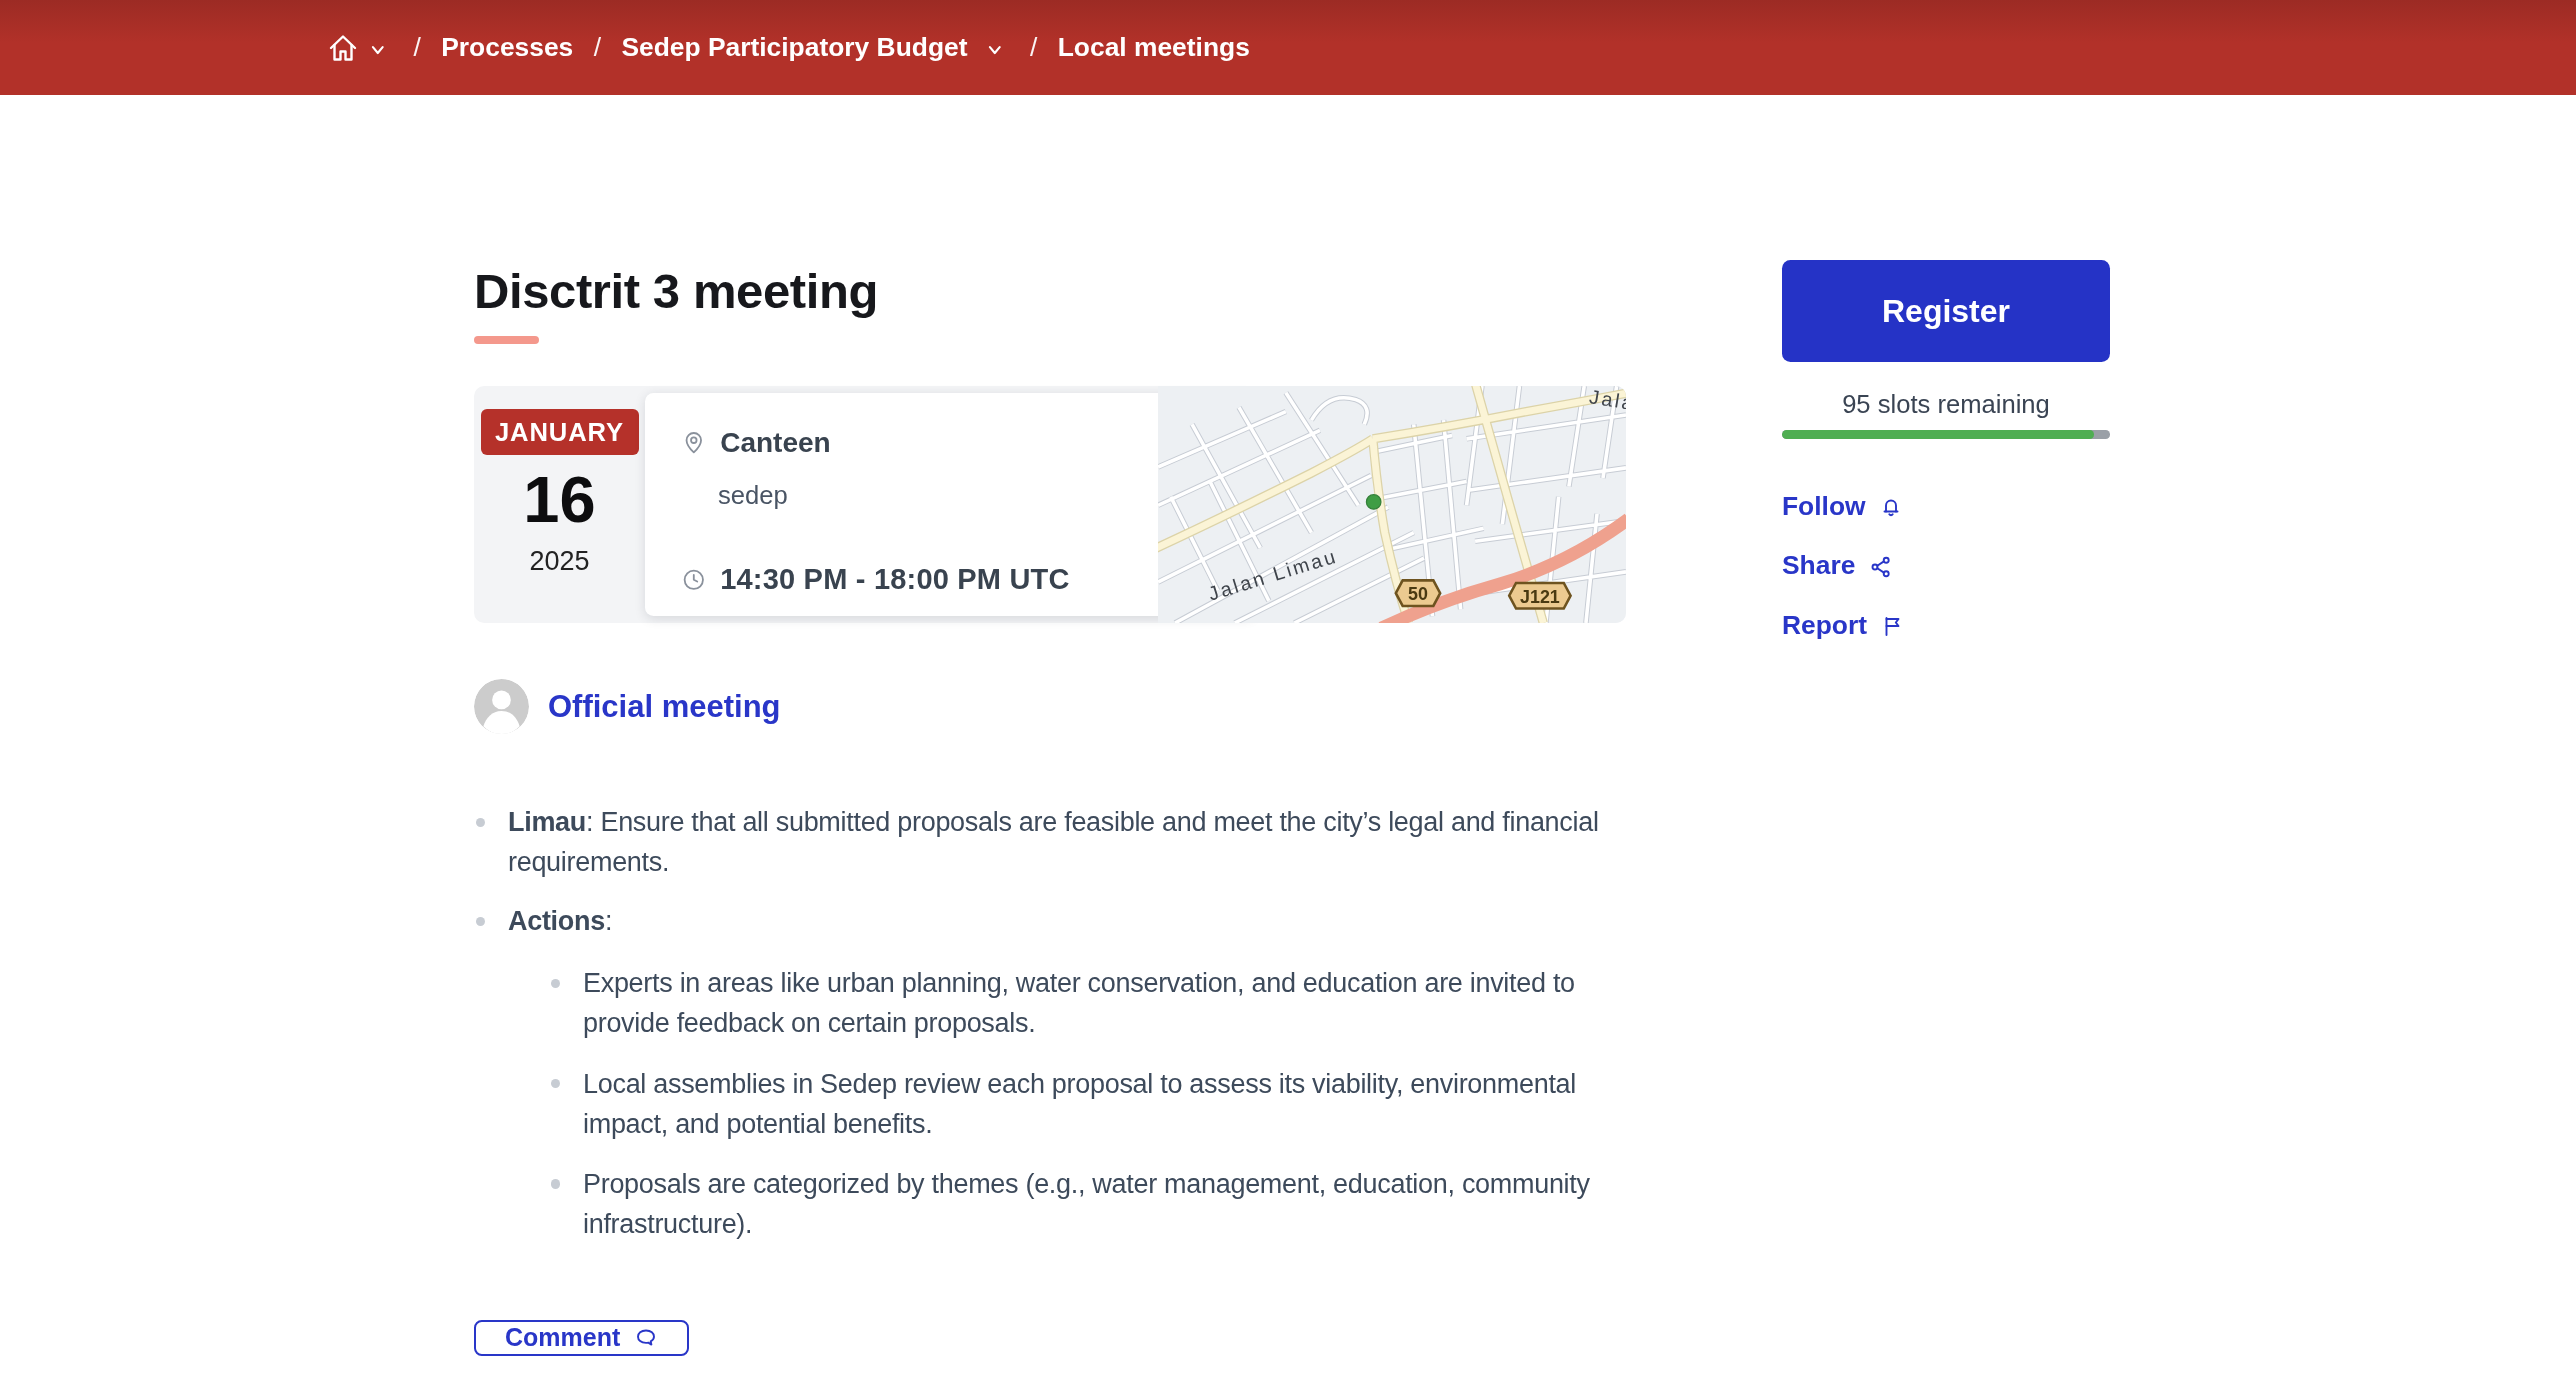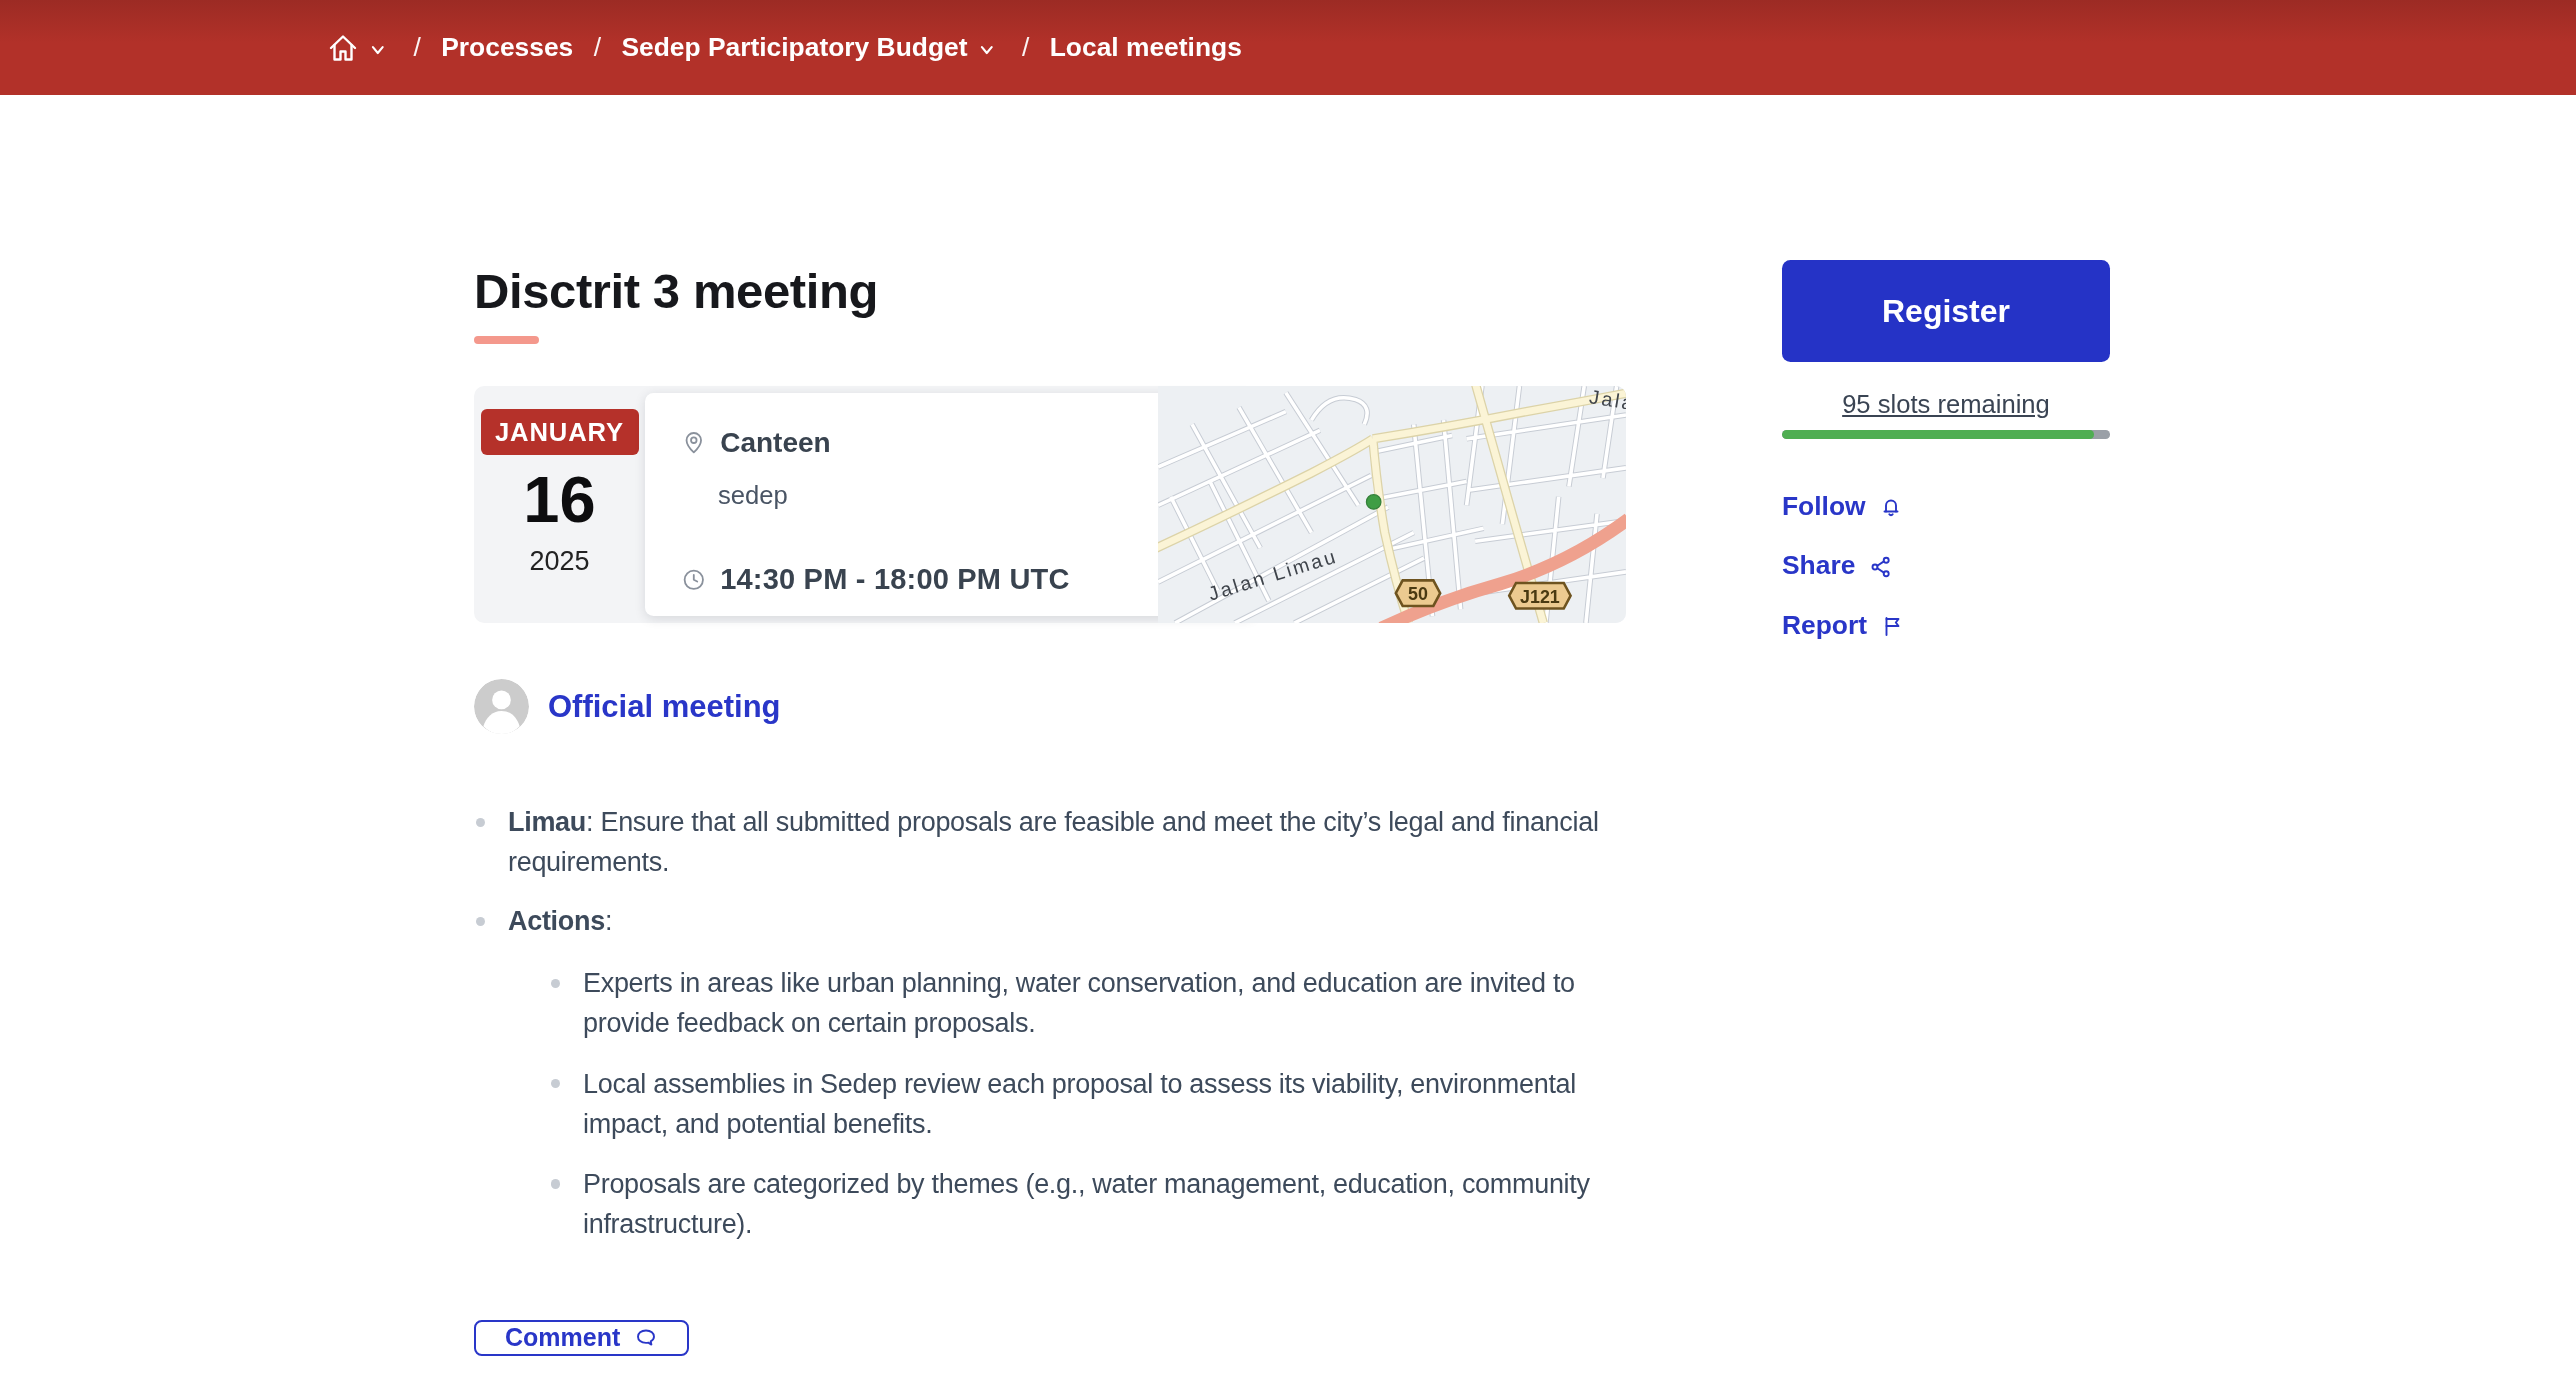--- a/index.html
+++ b/index.html
@@ -115,21 +115,21 @@
     font-family:"Liberation Sans",sans-serif;cursor:pointer;
   }
   
   .sidecol{position:absolute;left:1782px;top:260px;width:328px;}
   .register-btn{
     width:100%;height:102px;border:none;border-radius:8.5px;
     background:var(--accent-blue);color:#fff;
     font-size:32px;font-weight:700;font-family:"Liberation Sans",sans-serif;
     cursor:pointer;display:flex;align-items:center;justify-content:center;
   }
-  .slots{margin-top:27px;text-align:center;font-size:25.6px;color:#3a4453;line-height:31px;text-decoration:underline;}
+  .slots{margin-top:27px;text-align:center;font-size:25.6px;color:#3a4453;line-height:31px;}
   .track{
     margin-top:10.2px;width:100%;height:8.5px;border-radius:4.3px;
     background:#9aa0a7;overflow:hidden;position:relative;
   }
   .fill{position:absolute;left:0;top:0;bottom:0;border-radius:4.3px;background:var(--progress-green);}
   .side-links{margin-top:50px;list-style:none;}
   .side-links li{margin-bottom:25.6px;}
   .side-link{
     display:inline-flex;align-items:center;gap:13.6px;
     color:var(--link-blue);font-size:26.4px;font-weight:700;
@@ -149,21 +149,21 @@
       </svg>
     </a>
     <a class="bc-caret">
       <svg width="13.6" height="10.2" viewBox="0 0 14 10" fill="none" stroke="#ffffff" stroke-width="2.2" stroke-linecap="round" stroke-linejoin="round">
           <polyline points="2,2 7,8 12,2"></polyline>
         </svg>
     </a>
     <span class="bc-sep">/</span>
     <a class="bc-link">Processes</a>
     <span class="bc-sep">/</span>
-    <a class="bc-link" style="margin-right:12px;">Sedep Participatory Budget</a>
+    <a class="bc-link" style="margin-right:20px;">Sedep Participatory Budget</a>
     <a class="bc-caret">
       <svg width="13.6" height="10.2" viewBox="0 0 14 10" fill="none" stroke="#ffffff" stroke-width="2.2" stroke-linecap="round" stroke-linejoin="round">
           <polyline points="2,2 7,8 12,2"></polyline>
         </svg>
     </a>
     <span class="bc-sep">/</span>
     <a class="bc-link">Local meetings</a>
   </nav>
 </header>
 

